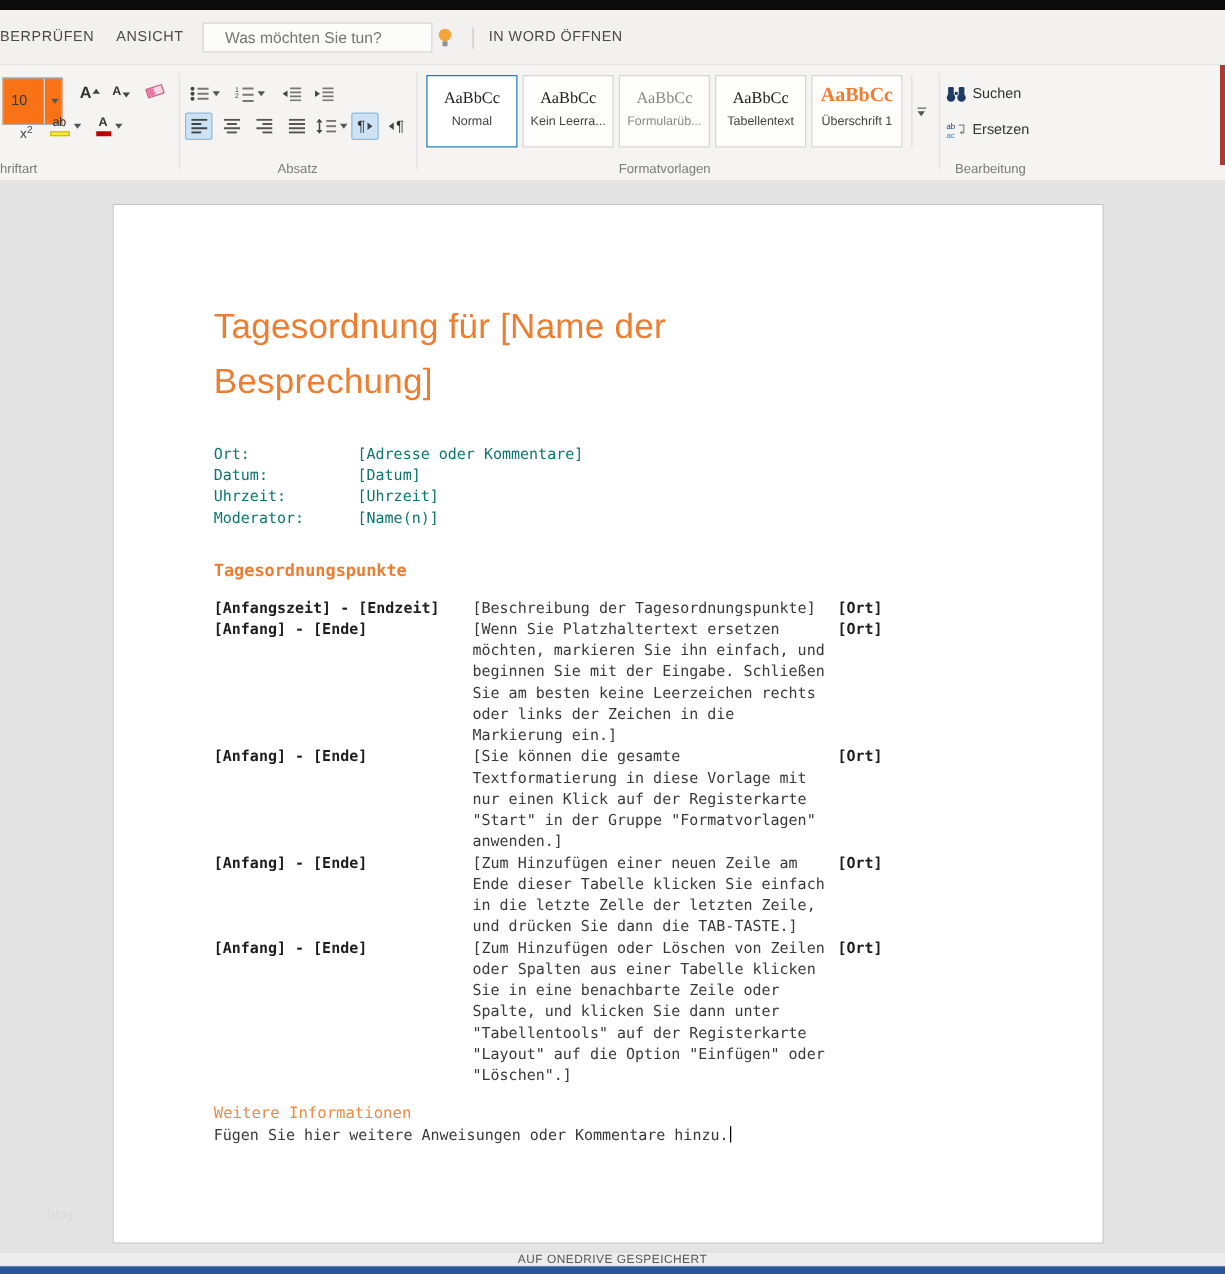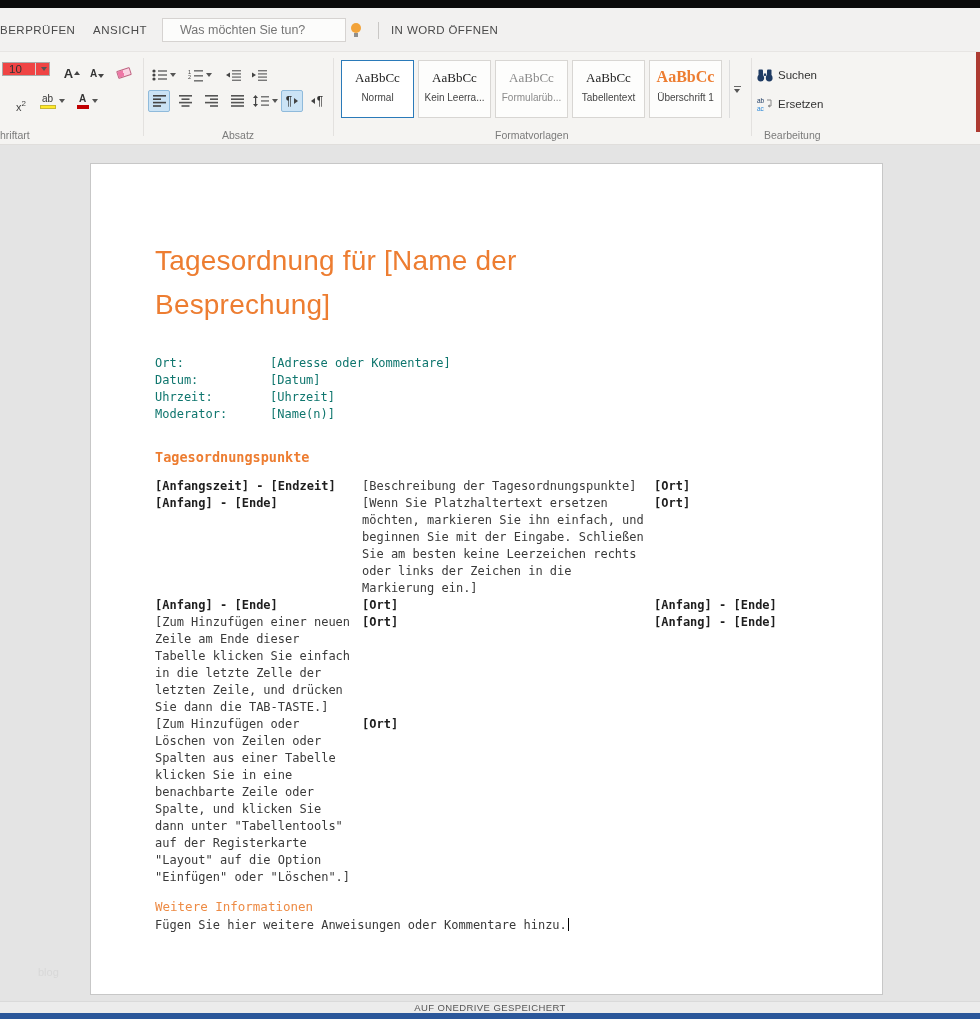--- a/index.html
+++ b/index.html
@@ -23,21 +23,21 @@
   .gsep { position:absolute; top:6px; height:78px; border-left:1px solid #e3e1df; }
   .glabel { position:absolute; bottom:3px; font-size:10.5px; color:#7b7b7b; }
   .rbtn { position:absolute; display:flex; align-items:center; justify-content:center; height:22px; border-radius:2px; }
   .rbtn.on { background:#cbe3f5; border:1px solid #8fbadb; }
   .tri { display:inline-block; width:0; height:0; border-left:3px solid transparent; border-right:3px solid transparent; border-top:4px solid #555; margin-left:3px; }
   .tri-up { display:inline-block; width:0; height:0; border-left:3px solid transparent; border-right:3px solid transparent; border-bottom:4px solid #444; vertical-align:top; margin-left:1px; }
   .tri-dn { display:inline-block; width:0; height:0; border-left:3px solid transparent; border-right:3px solid transparent; border-top:4px solid #444; vertical-align:top; margin-left:1px; margin-top:6px;}
   .tri-r { display:inline-block; width:0; height:0; border-top:3px solid transparent; border-bottom:3px solid transparent; border-left:4px solid #444; margin-left:2px; }
   .tri-l { display:inline-block; width:0; height:0; border-top:3px solid transparent; border-bottom:3px solid transparent; border-right:4px solid #444; margin-right:2px; }
 
-  .sizecombo { position:absolute; left:2px; top:10px; width:48px; height:14px; background:#ef4444; border:1px solid #ababab; display:flex; align-items:center;gap:12px; }
+  .sizecombo { position:absolute; left:2px; top:10px; width:48px; height:38px; background:#f97316; border:1px solid #ababab; display:flex; align-items:center;gap:12px; }
   .sizecombo .val { flex:1; font-size:11.5px; color:#333; padding-left:6px; }
   .sizecombo .dd { width:14px; height:100%; border-left:1px solid #d5d5d5; display:flex; align-items:center; justify-content:center; }
 
   .afont-big { font-size:13px; color:#333; font-weight:bold; }
   .afont-small { font-size:10px; color:#333; font-weight:bold; }
   .eraser { width:14px; height:8px; transform:rotate(-18deg); background:linear-gradient(90deg,#ef76a6 45%,#fbd3e3 45%); border:1px solid #c06080; border-radius:1px; }
   .supbtn { font-size:11px; color:#444; }
   .supbtn sup { font-size:8px; }
   .hlwrap { display:flex; flex-direction:column; align-items:center; line-height:1; }
   .hlwrap .ltr { font-size:10px; color:#333; }
@@ -54,21 +54,21 @@
   .stylemore .bar { width:7px; height:1px; background:#666; margin-bottom:2px; }
 
   .editlbl { font-size:11.5px; color:#333; margin-left:5px; }
   .editrow { position:absolute; left:757px; display:flex; align-items:center; height:20px; }
 
   .edgestrip { position:absolute; left:976px; top:0px; width:4px; height:80px; background:#ad3a31; }
 
   
   .docarea { position:absolute; left:0; top:145px; width:980px; height:856px; background:#e4e4e4; }
   .page { position:absolute; left:90px; top:18px; width:793px; height:832px; background:#fff; border:1px solid #c7c7c7; }
-  .pagein { padding:75px 40px 0 64px; }
+  .pagein { padding:75px 40px 0 80px; }
   .doctitle { width:460px; font-size:28px; line-height:44px; color:#ED7D31; letter-spacing:.2px; }
   .meta { margin-top:28px; display:grid; grid-template-columns:115px 1fr; font-family:"DejaVu Sans Mono",monospace; font-size:12px; line-height:17px; color:#0f766e; }
   .agheading { margin-top:26px; font-family:"DejaVu Sans Mono",monospace; font-size:13.5px; font-weight:bold; color:#ED7D31; }
   .agtable { margin-top:13px; display:grid; grid-template-columns:207px 292px 1fr; font-family:"DejaVu Sans Mono",monospace; font-size:12px; line-height:17px; color:#3a3a3a; }
   .agtable .tcell { font-weight:bold; color:#1e1e1e; }
   .agtable .lcell { font-weight:bold; color:#1e1e1e; }
   .agtable .dcell { padding-right:8px; }
   .moreheading { margin-top:13px; font-family:"DejaVu Sans Mono",monospace; font-size:12.5px; color:#ED8B45; }
   .moretext { margin-top:4px; font-family:"DejaVu Sans Mono",monospace; font-size:12px; color:#3a3a3a; }
   .caret1 { display:inline-block; width:1px; height:13px; background:#000; vertical-align:-2px; margin-left:1px; }
@@ -298,20 +298,21 @@
       <div class="agtable">
         <div class="tcell">[Anfangszeit] - [Endzeit]</div>
         <div class="dcell">[Beschreibung der Tagesordnungspunkte]</div>
         <div class="lcell">[Ort]</div>
 
         <div class="tcell">[Anfang] - [Ende]</div>
         <div class="dcell">[Wenn Sie Platzhaltertext ersetzen möchten, markieren Sie ihn einfach, und beginnen Sie mit der Eingabe. Schließen Sie am besten keine Leerzeichen rechts oder links der Zeichen in die Markierung ein.]</div>
         <div class="lcell">[Ort]</div>
 
         <div class="tcell">[Anfang] - [Ende]</div>
+        <div class="dcell">[Sie können die gesamte Textformatierung in diese Vorlage mit nur einen Klick auf der Registerkarte "Start" in der Gruppe "Formatvorlagen" anwenden.]</div>
         <div class="lcell">[Ort]</div>
 
         <div class="tcell">[Anfang] - [Ende]</div>
         <div class="dcell">[Zum Hinzufügen einer neuen Zeile am Ende dieser Tabelle klicken Sie einfach in die letzte Zelle der letzten Zeile, und drücken Sie dann die TAB-TASTE.]</div>
         <div class="lcell">[Ort]</div>
 
         <div class="tcell">[Anfang] - [Ende]</div>
         <div class="dcell">[Zum Hinzufügen oder Löschen von Zeilen oder Spalten aus einer Tabelle klicken Sie in eine benachbarte Zeile oder Spalte, und klicken Sie dann unter "Tabellentools" auf der Registerkarte "Layout" auf die Option "Einfügen" oder "Löschen".]</div>
         <div class="lcell">[Ort]</div>
       </div>

